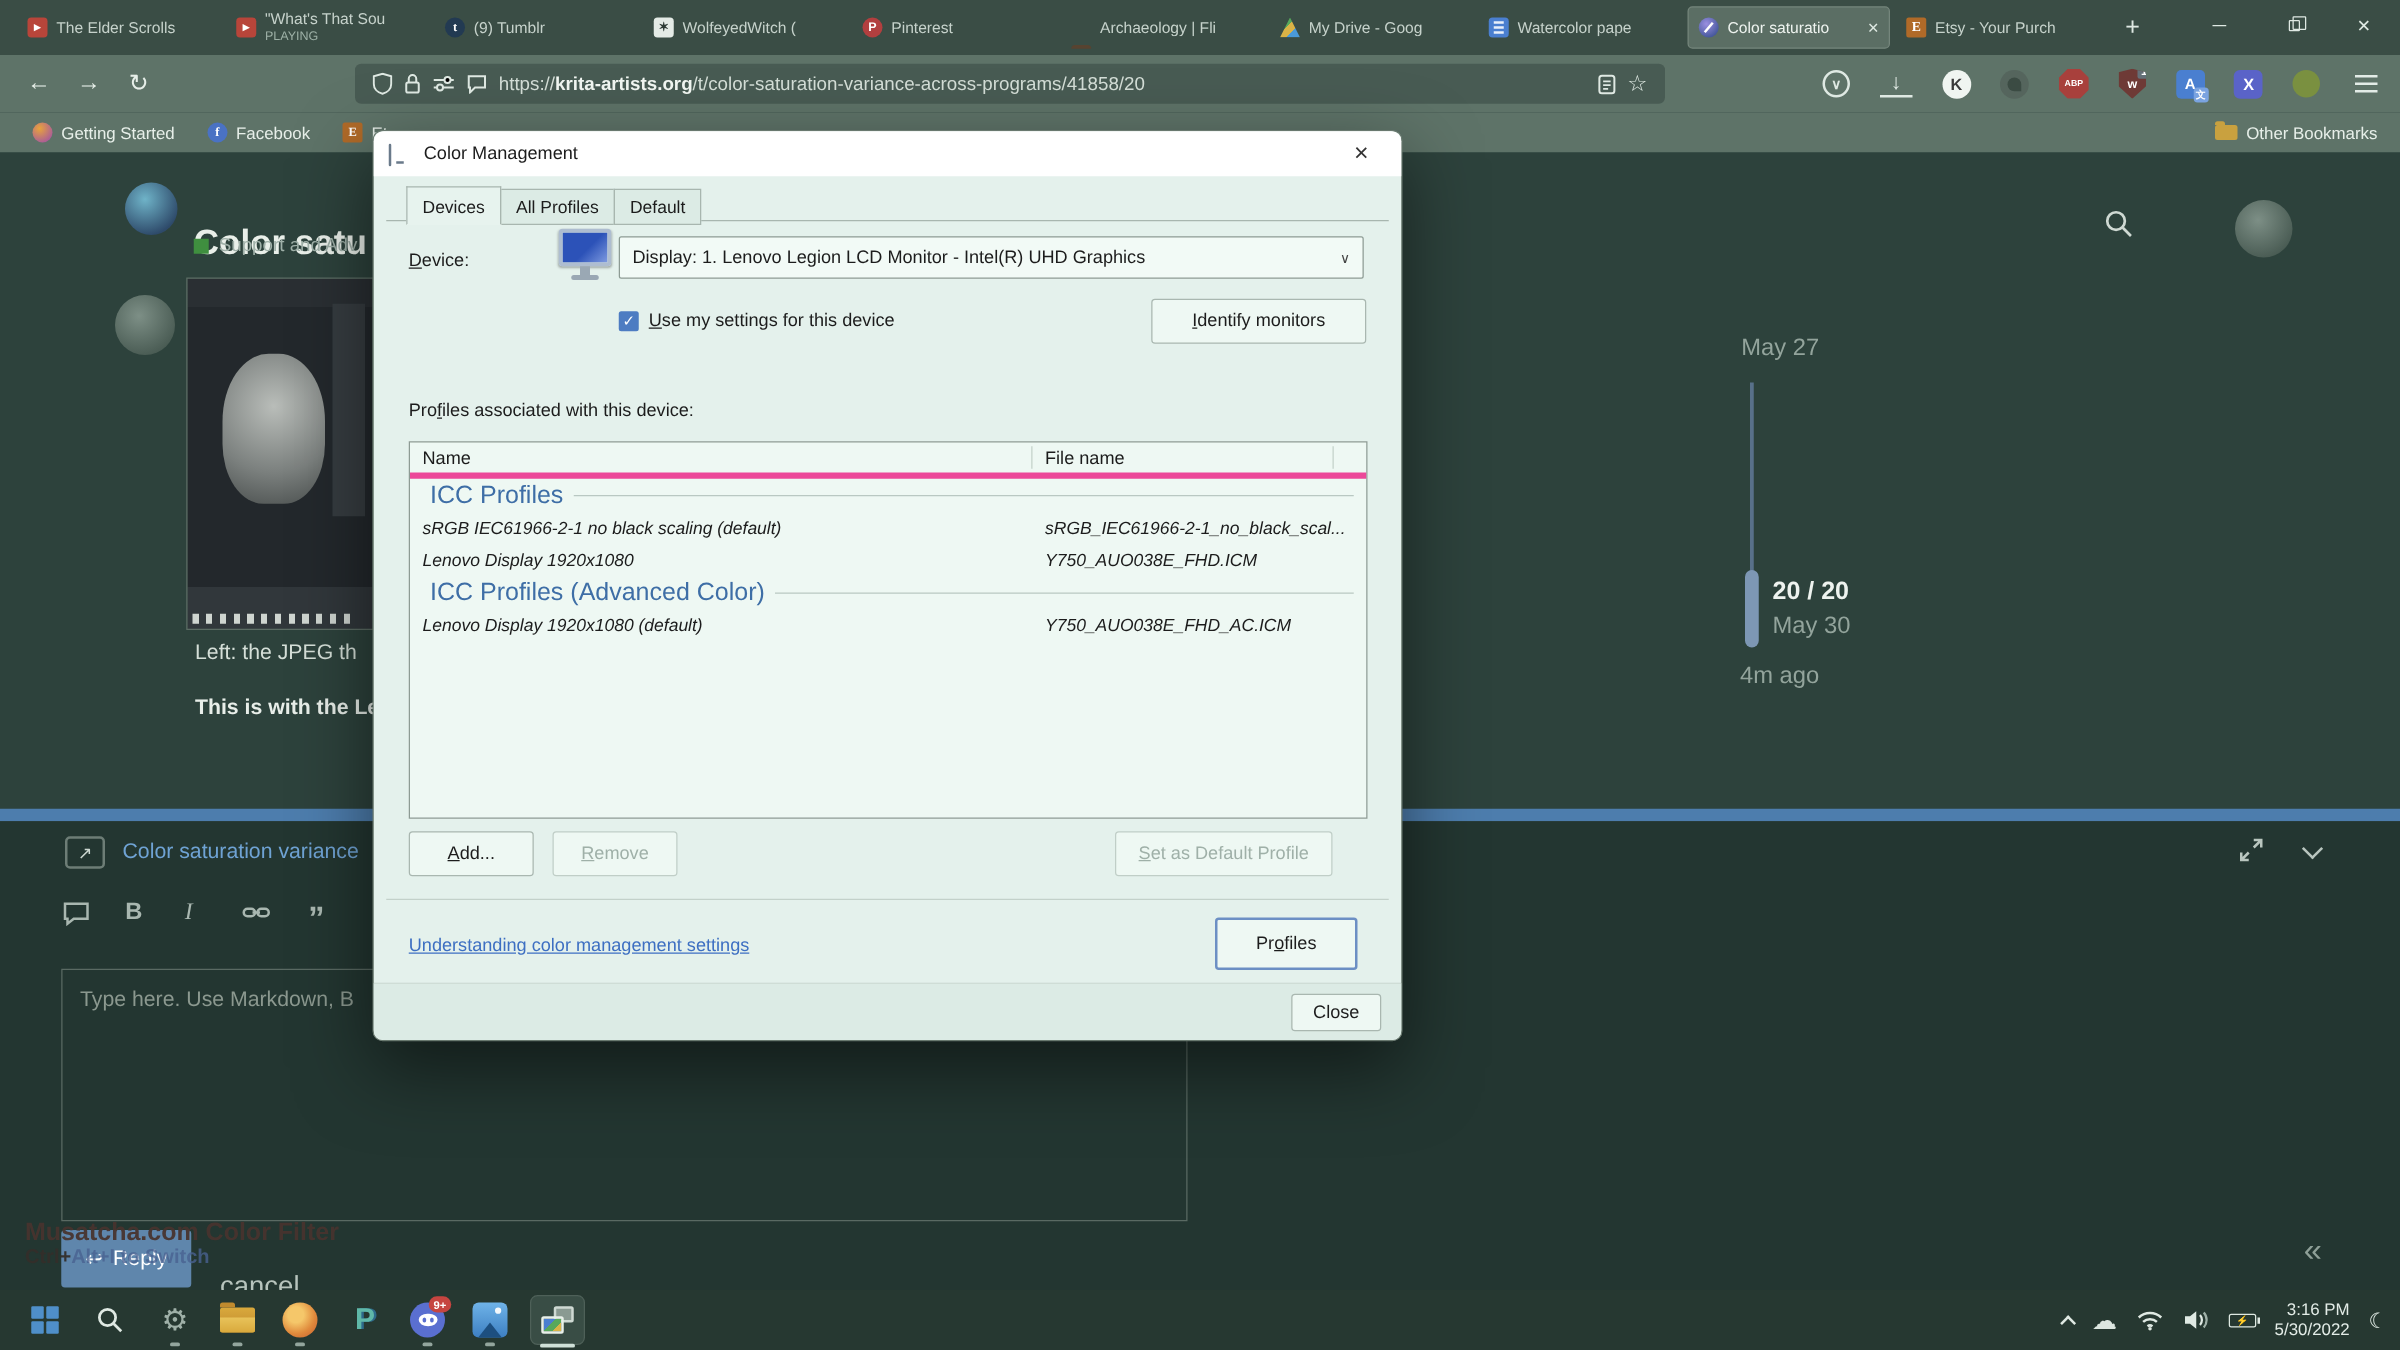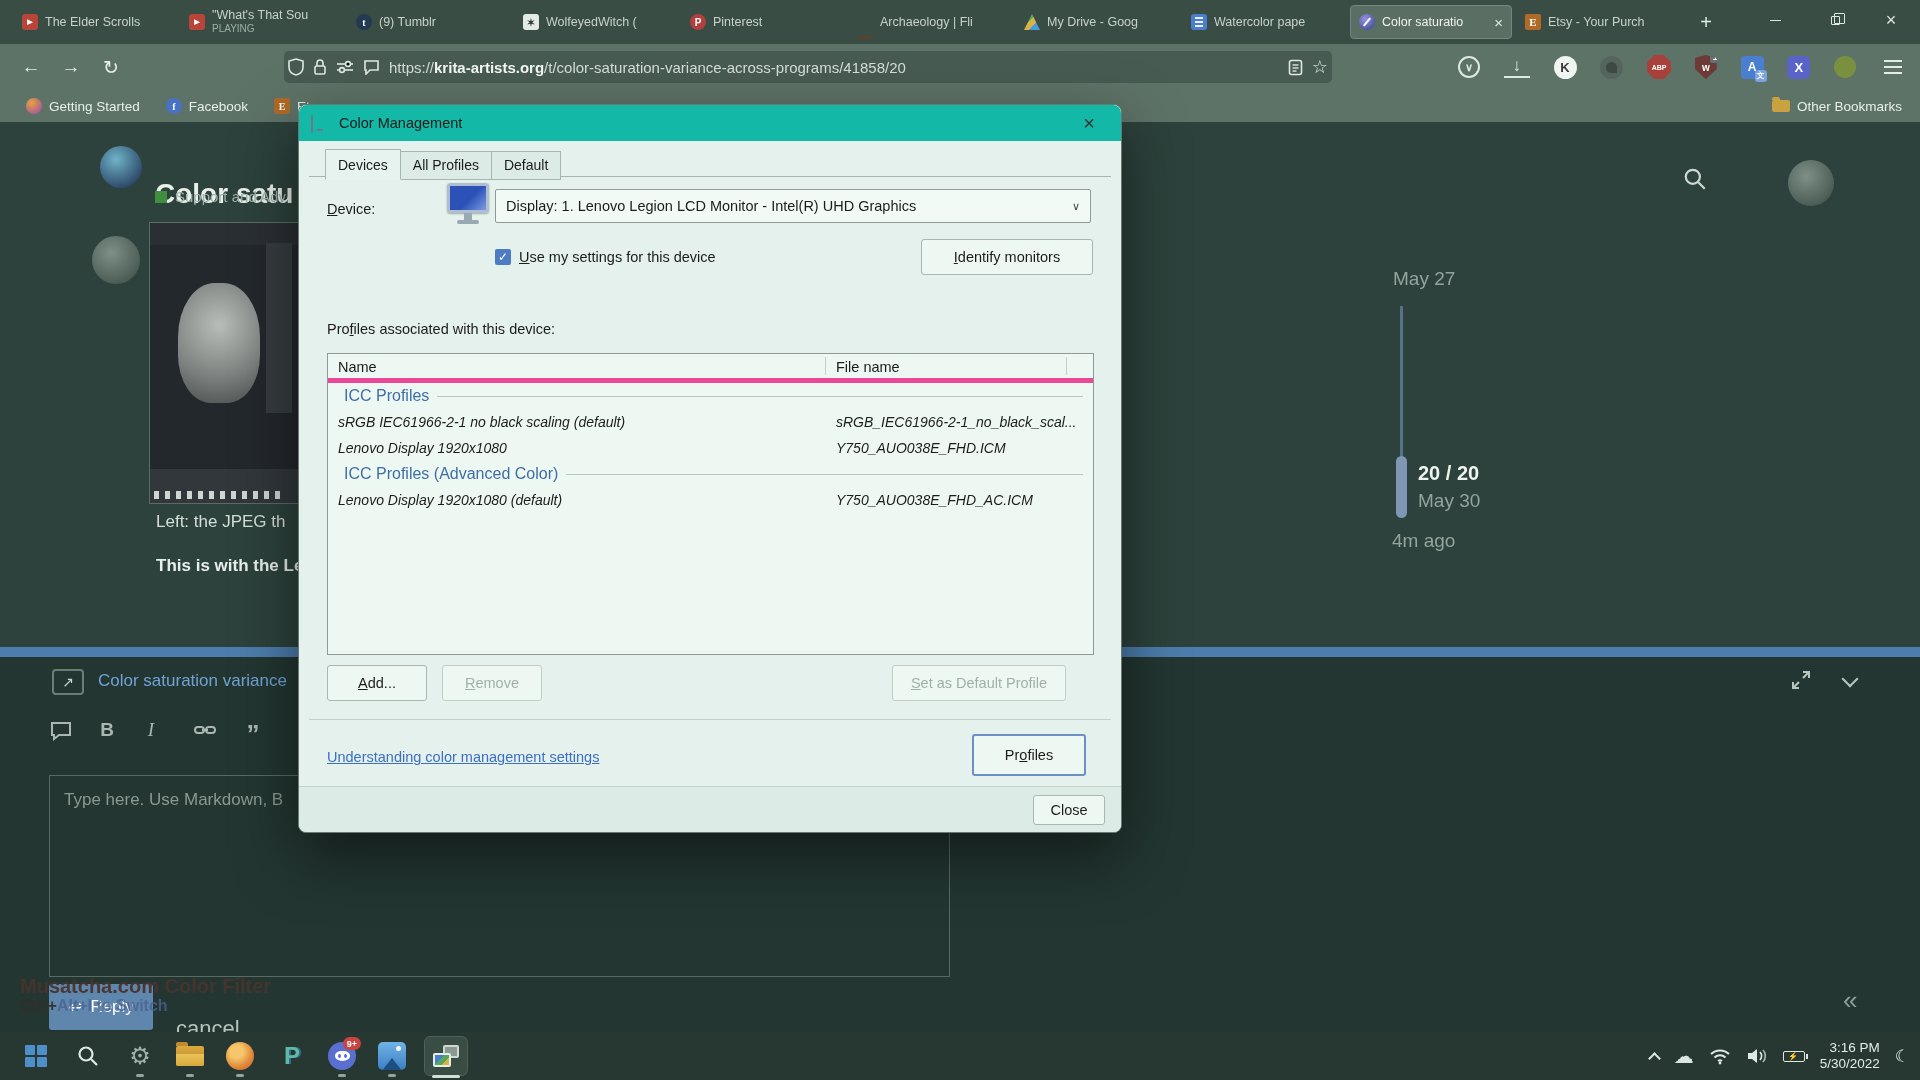--- a/index.html
+++ b/index.html
@@ -25,21 +25,21 @@
   .i-krita::after{content:"";position:absolute;left:7px;top:3px;width:2px;height:10px;background:#fff;transform:rotate(40deg);}
   .i-etsy{background:#b06a28;border-radius:2px;font-family:"Liberation Serif",serif;font-size:11px;}
   .tclose{font-size:15px;color:#dfe9e3;margin-left:6px;}
   #newtab{position:absolute;left:1692px;top:8px;width:28px;height:28px;color:#dfe9e3;font-size:20px;display:flex;align-items:center;justify-content:center;}
   .wctl{position:absolute;top:0;width:46px;height:40px;display:flex;align-items:center;justify-content:center;color:#dfe9e3;}
   .wmin{width:11px;height:0;border-top:1.6px solid #dfe9e3;}
   .wrest{width:9px;height:9px;border:1.4px solid #dfe9e3;border-radius:1px;position:relative;}
   .wrest::before{content:"";position:absolute;left:2px;top:-4px;width:9px;height:9px;border:1.4px solid #dfe9e3;border-radius:1px;}
   #navbar{position:absolute;left:0;top:44px;width:1920px;height:46px;background:#5e7368;}
   .navbtn{position:absolute;top:7px;width:34px;height:32px;display:flex;align-items:center;justify-content:center;color:#e7efe9;font-size:19px;}
-  #urlbar{position:absolute;left:284px;top:7px;width:1048px;height:32px;background:#485b53;border-radius:5px;display:flex;align-items:center;padding:0 4px;gap:9px;}
+  #urlbar{position:absolute;left:284px;top:7px;width:1048px;height:32px;background:#485b53;border-radius:5px;display:flex;align-items:center;padding:0 14px;gap:9px;}
   #urlbar svg{flex:none;}
   .urltext{flex:1;font-size:15px;color:#d4ded7;white-space:nowrap;overflow:hidden;}
   .urltext b{color:#f2f7f2;font-weight:bold;}
   #extrow{position:absolute;left:1452px;top:0;width:460px;height:46px;display:flex;align-items:center;justify-content:space-between;padding:0 6px;}
   .ext{width:26px;height:26px;display:flex;align-items:center;justify-content:center;position:relative;color:#fff;font-weight:bold;}
   .e-pocket{border:2px solid #dfe9e3;border-radius:50%;width:22px;height:22px;color:#dfe9e3;font-size:11px;}
   .e-dl{color:#dfe9e3;font-size:17px;border-bottom:2px solid #dfe9e3;height:22px;}
   .e-k{background:#f0f5f1;border-radius:50%;width:23px;height:23px;color:#3a3a3a;font-size:13px;}
   .e-bird{background:#55655d;border-radius:50%;width:23px;height:23px;}
   .e-bird::before{content:"";width:11px;height:11px;border-radius:50% 50% 0 50%;background:#3b4b43;}
@@ -91,21 +91,21 @@
   #replybtn{position:absolute;left:49px;top:327px;width:104px;height:46px;background:#5f86ac;border-radius:3px;color:#fff;font-size:17px;display:flex;align-items:center;justify-content:center;gap:8px;z-index:5;}
   #cancel{position:absolute;left:176px;top:359px;font-size:22px;color:#b7c4bd;z-index:5;}
   #overlay1{position:absolute;left:20px;top:318px;font-size:20px;font-weight:bold;color:rgba(72,52,46,0.95);z-index:6;}
   #overlay2{position:absolute;left:20px;top:340px;font-size:16px;font-weight:bold;z-index:6;}
   #overlay2 .p1{color:rgba(52,46,42,0.95);}
   #overlay2 .p2{color:rgba(72,98,145,0.8);}
   #collapse{position:absolute;left:1843px;top:328px;font-size:26px;color:#8e9f97;z-index:5;}
 
   
   #dlg{position:absolute;left:298px;top:104px;width:824px;height:729px;background:#e4f1ec;border:1px solid #69796f;border-radius:8px;box-shadow:0 22px 60px rgba(0,0,0,.5);z-index:10;color:#1c1c1c;font-size:14.5px;}
-  #dlg-title{position:absolute;left:0;top:0;width:100%;height:36px;background:#14b8a6;border-radius:8px 8px 0 0;display:flex;align-items:center;padding:0 12px;gap:10px;}
+  #dlg-title{position:absolute;left:0;top:0;width:100%;height:36px;background:#ffffff;border-radius:8px 8px 0 0;display:flex;align-items:center;padding:0 12px;gap:10px;}
   #dlg-title .cap{font-size:14.5px;color:#1c1c1c;flex:1;}
   #dlg-x{width:40px;text-align:center;font-size:20px;color:#333;}
   .minimon{width:18px;height:15px;position:relative;}
   .minimon .scr{width:18px;height:12px;border:1.6px solid #6a7a8a;border-radius:2px;background:linear-gradient(135deg,#4a7fd0 0 40%,#57a85c 40% 70%,#d9b347 70%);}
   .minimon .std{position:absolute;left:6px;bottom:0;width:6px;height:2px;background:#6a7a8a;}
   #dtabs{position:absolute;left:26px;top:44px;display:flex;align-items:flex-end;z-index:2;}
   .dtab{padding:5px 12px 6px;border:1px solid #a8b6af;background:#dcebe5;font-size:14px;margin-right:-1px;}
   .dtab.active{background:#e7f3ee;border-bottom:1px solid #e7f3ee;padding-top:7px;position:relative;z-index:3;}
   #dtabline{position:absolute;left:10px;right:10px;top:71px;border-top:1px solid #a8b6af;}
   #ddevlbl{position:absolute;left:28px;top:96px;}
@@ -123,21 +123,21 @@
   #dproflbl{position:absolute;left:28px;top:216px;}
   #dlist{position:absolute;left:28px;top:248px;width:767px;height:302px;background:#eef8f3;border:1px solid #8d9b94;}
   #dlhead{position:relative;height:29px;border-bottom:5px solid #ec4899;font-size:14.5px;color:#1c1c1c;}
   #dlhead .c1{position:absolute;left:10px;top:5px;}
   #dlhead .c2{position:absolute;left:508px;top:5px;}
   #dlhead .v1{position:absolute;left:497px;top:3px;bottom:3px;width:1px;background:#c3d1ca;}
   #dlhead .v2{position:absolute;left:738px;top:3px;bottom:3px;width:1px;background:#c3d1ca;}
   .drow{position:relative;height:26px;font-size:14px;display:flex;align-items:center;font-style:italic;}
   .drow .nm{position:absolute;left:10px;white-space:nowrap;}
   .drow .fl{position:absolute;left:508px;white-space:nowrap;}
-  .dgroup{height:26px;display:flex;align-items:center;gap:8px;padding-left:16px;color:#3e6ea6;font-size:16px;}
+  .dgroup{height:26px;display:flex;align-items:center;gap:8px;padding-left:16px;color:#3e6ea6;font-size:20px;}
   .dgroup .ln{flex:1;height:1px;background:#b9c8c2;margin-right:10px;}
   #dadd{position:absolute;left:28px;top:560px;width:100px;height:36px;}
   #dremove{position:absolute;left:143px;top:560px;width:100px;height:36px;}
   #dsetdef{position:absolute;left:593px;top:560px;width:174px;height:36px;}
   #ddiv{position:absolute;left:10px;right:10px;top:614px;border-top:1px solid #c3d1ca;}
   #dlink{position:absolute;left:28px;top:644px;color:#3d6fc2;text-decoration:underline;font-size:14.5px;}
   #dprofiles{position:absolute;left:673px;top:629px;width:114px;height:42px;border:2px solid #6c8fc4;}
   #dfooter{position:absolute;left:0;bottom:0;width:100%;height:46px;background:#dcebe5;border-top:1px solid #c3d1ca;border-radius:0 0 8px 8px;}
   #dclose{position:absolute;right:16px;top:8px;width:72px;height:30px;}
   u{text-decoration:underline;}

